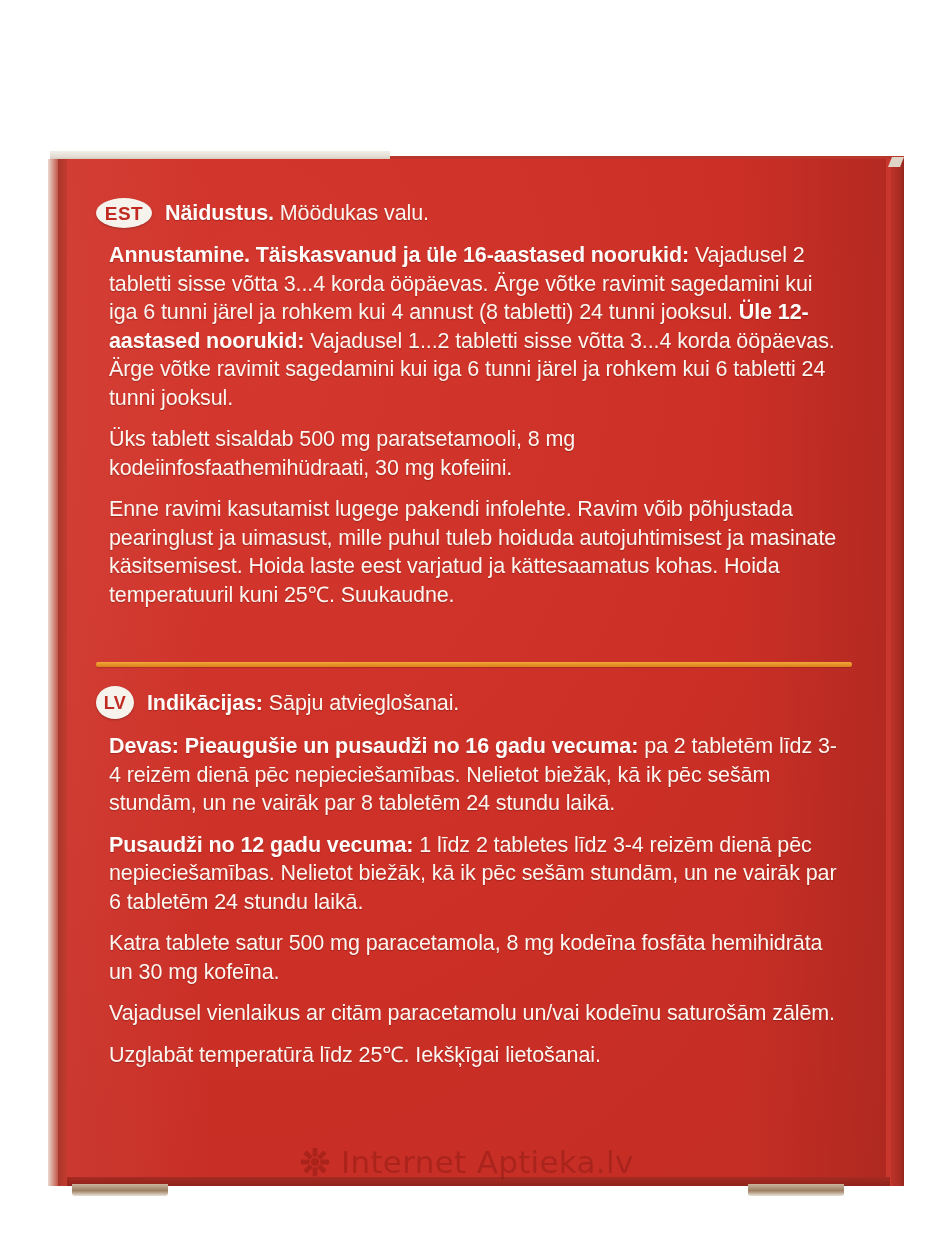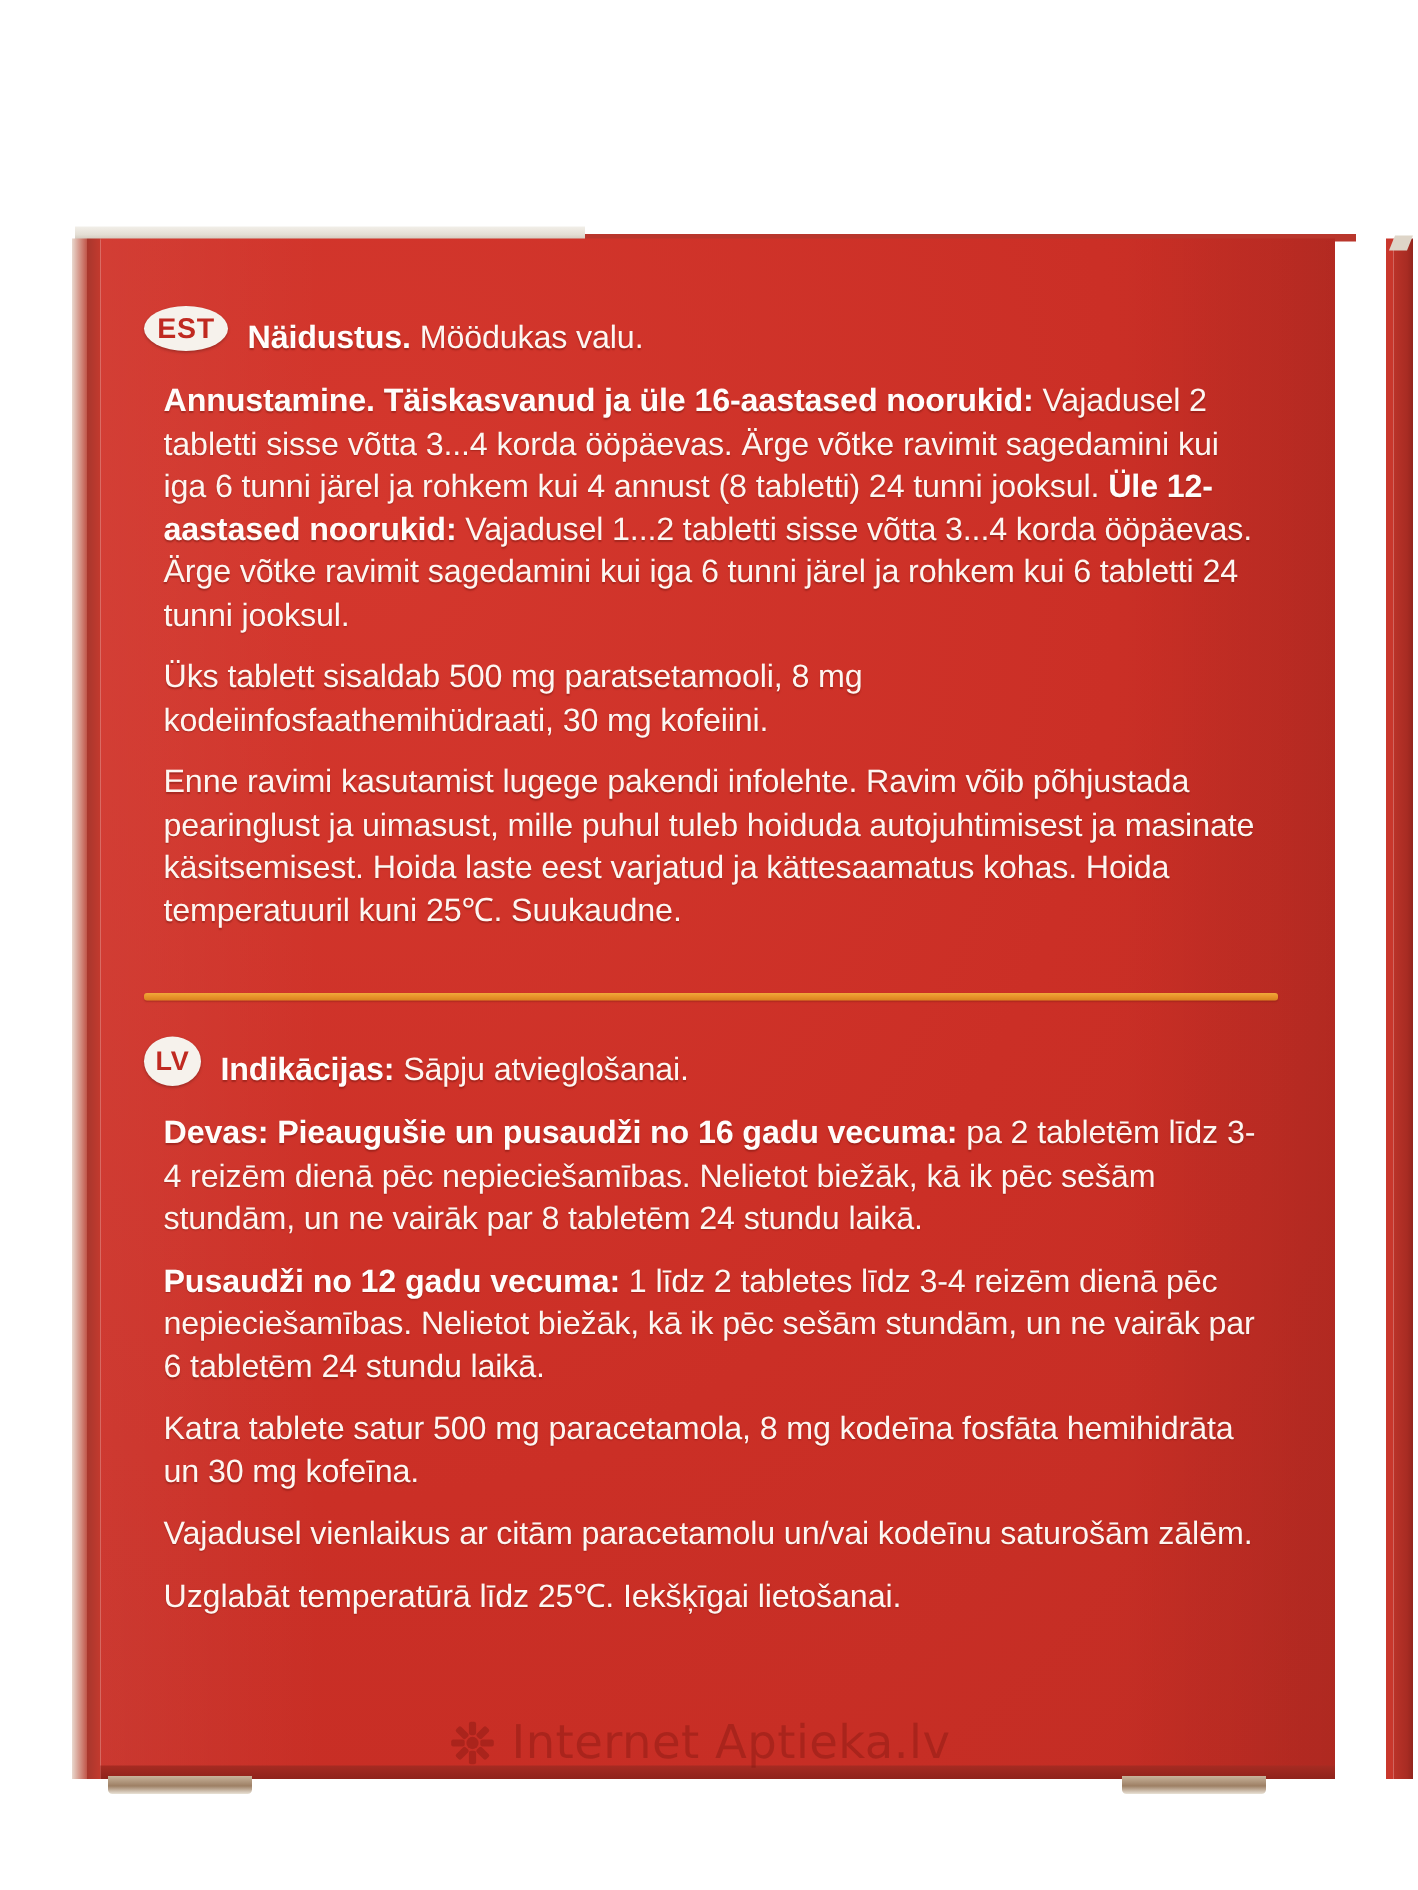--- a/index.html
+++ b/index.html
@@ -15,21 +15,20 @@
     overflow: hidden;
   }
 
   
   #product-box {
     position: absolute;
     left: 48px;
     top: 151px;
     width: 856px;
     height: 1043px;
-    padding-left: 38px;
   }
 
   
   .top-edge {
     position: absolute;
     left: 2px;
     top: 0px;
     width: 340px;
     height: 9px;
     background: linear-gradient(to bottom, #f2efe9 0%, #e4ded4 60%, #cfc6ba 100%);
@@ -170,21 +169,21 @@
     font-size: 21.5px;
     line-height: 28.5px;
     letter-spacing: -0.1px;
     text-shadow: 0 1px 1px rgba(110,20,14,0.45);
   }
   .txt b { font-weight: 700; color: #fffdfb; }
 
   .para { margin: 13px; }
   .para + .para { margin-top: 7px; }
 
-  .heading-line { font-size: 21.5px; line-height: 30px; margin-top: 12px; }
+  .heading-line { font-size: 21.5px; line-height: 30px; }
 
   .est-block { position: absolute; top: 47px; left: 0; width: 758px; }
   .est-head-row { margin-bottom: 4px; }
   .est-body { margin-top: 2px; }
 
   .divider {
     position: absolute;
     top: 511px;
     left: 0px;
     width: 756px;

